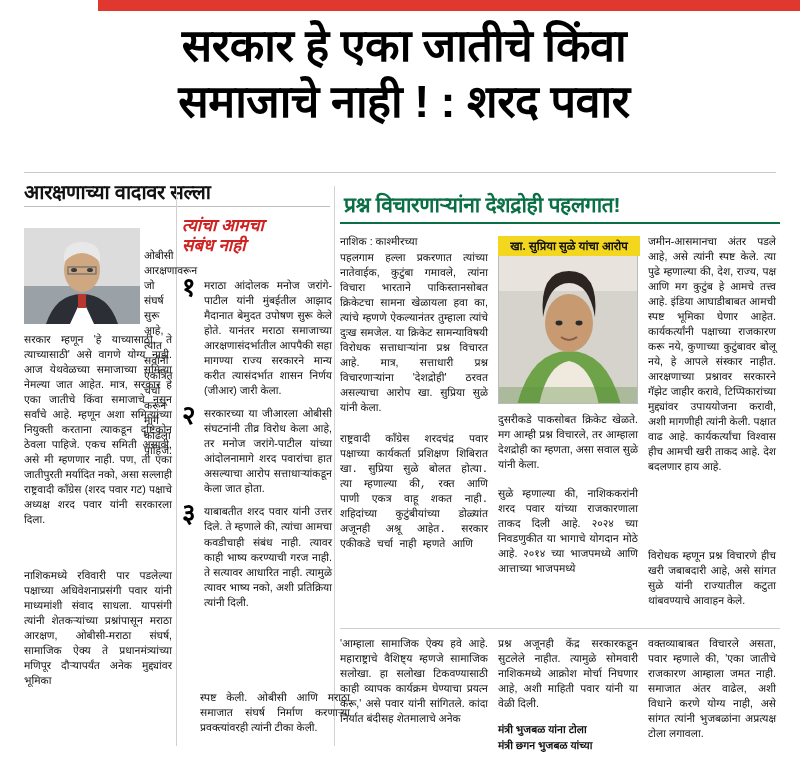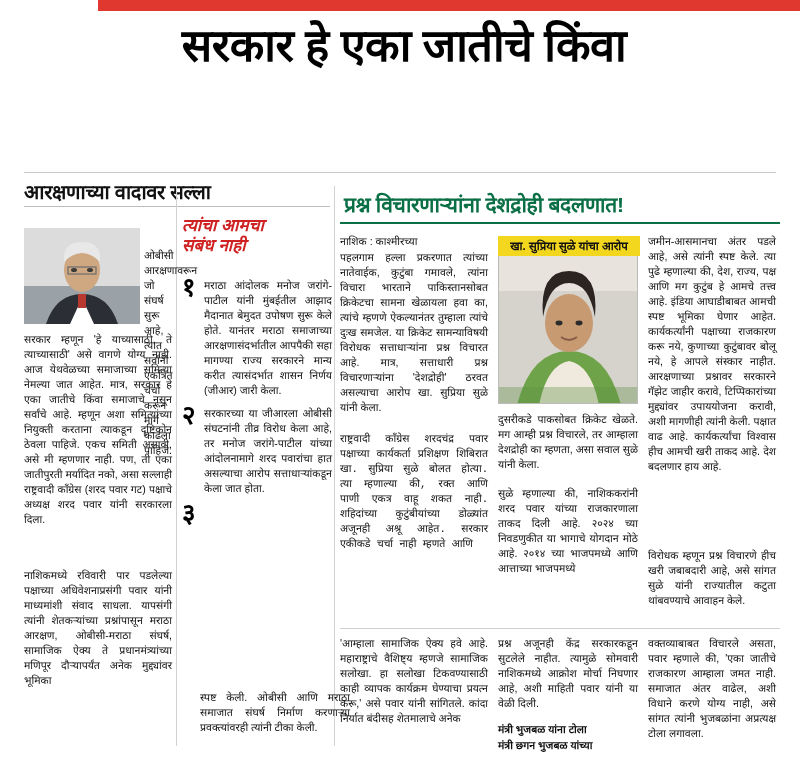--- a/index.html
+++ b/index.html
@@ -165,28 +165,29 @@
 </head>
 <body>
 
 <div class="page">
 
   <div class="top-bar"></div>
   <div class="top-bar-left"></div>
 
   <div class="headline">
     <span class="l1">सरकार हे एका जातीचे किंवा</span>
+    <span class="l2">समाजाचे नाही ! : शरद पवार</span>
   </div>
 
   <div class="hr-top"></div>
 
   <div class="subhead-left">आरक्षणाच्या वादावर सल्ला</div>
   <div class="rule-left"></div>
 
-  <div class="subhead-right">प्रश्न विचारणाऱ्यांना देशद्रोही बदलणात!</div>
+  <div class="subhead-right">प्रश्न विचारणाऱ्यांना देशद्रोही पहलगात!</div>
   <div class="rule-green"></div>
 
   <div class="vline v1"></div>
   <div class="vline v2"></div>
 
   <div class="photo photo-pawar">
     <svg width="116" height="96" viewBox="0 0 116 96">
       <rect x="0" y="0" width="116" height="96" fill="#dcdcdc"></rect>
       <rect x="0" y="58" width="116" height="38" fill="#9aa2a8"></rect>
       <path d="M22 96 q10 -30 36 -30 q26 0 36 30 z" fill="#2b2f35"></path>
@@ -228,20 +229,21 @@
     <div class="numitem">
       <span class="num">१</span>
       <span>मराठा आंदोलक मनोज जरांगे-पाटील यांनी मुंबईतील आझाद मैदानात बेमुदत उपोषण सुरू केले होते. यानंतर मराठा समाजाच्या आरक्षणासंदर्भातील आपपैकी सहा मागण्या राज्य सरकारने मान्य करीत त्यासंदर्भात शासन निर्णय (जीआर) जारी केला.</span>
     </div>
     <div class="numitem">
       <span class="num">२</span>
       <span>सरकारच्या या जीआरला ओबीसी संघटनांनी तीव्र विरोध केला आहे, तर मनोज जरांगे-पाटील यांच्या आंदोलनामागे शरद पवारांचा हात असल्याचा आरोप सत्ताधाऱ्यांकडून केला जात होता.</span>
     </div>
     <div class="numitem">
       <span class="num">३</span>
+      <span>याबाबतीत शरद पवार यांनी उत्तर दिले. ते म्हणाले की, त्यांचा आमचा कवडीचाही संबंध नाही. त्यावर काही भाष्य करण्याची गरज नाही. ते सत्यावर आधारित नाही. त्यामुळे त्यावर भाष्य नको, अशी प्रतिक्रिया त्यांनी दिली.</span>
     </div>
   </div>
 
   <div class="block-text" style="top:690px; left:200px; width:150px;">स्पष्ट केली. ओबीसी आणि मराठा समाजात संघर्ष निर्माण करणाऱ्या प्रवक्त्यांवरही त्यांनी टीका केली.</div>
 
   <div class="block-text" style="top:234px; left:340px; width:148px;">नाशिक : काश्मीरच्या</div>
   <div class="block-text" style="top:250px; left:340px; width:148px;">पहलगाम हल्ला प्रकरणात त्यांच्या नातेवाईक, कुटुंबा गमावले, त्यांना विचारा भारताने पाकिस्तानसोबत क्रिकेटचा सामना खेळायला हवा का, त्यांचे म्हणणे ऐकल्यानंतर तुम्हाला त्यांचे दुःख समजेल. या क्रिकेट सामन्याविषयी विरोधक सत्ताधाऱ्यांना प्रश्न विचारत आहे. मात्र, सत्ताधारी प्रश्न विचारणाऱ्यांना 'देशद्रोही' ठरवत असल्याचा आरोप खा. सुप्रिया सुळे यांनी केला.</div>
   <div class="block-text" style="top:432px; left:340px; width:148px;font-family:Liberation Mono, monospace;">राष्ट्रवादी काँग्रेस शरदचंद्र पवार पक्षाच्या कार्यकर्ता प्रशिक्षण शिबिरात खा. सुप्रिया सुळे बोलत होत्या. त्या म्हणाल्या की, रक्त आणि पाणी एकत्र वाहू शकत नाही. शहिदांच्या कुटुंबीयांच्या डोळ्यांत अजूनही अश्रू आहेत. सरकार एकीकडे चर्चा नाही म्हणते आणि</div>
 
   <div class="photo photo-supriya">

